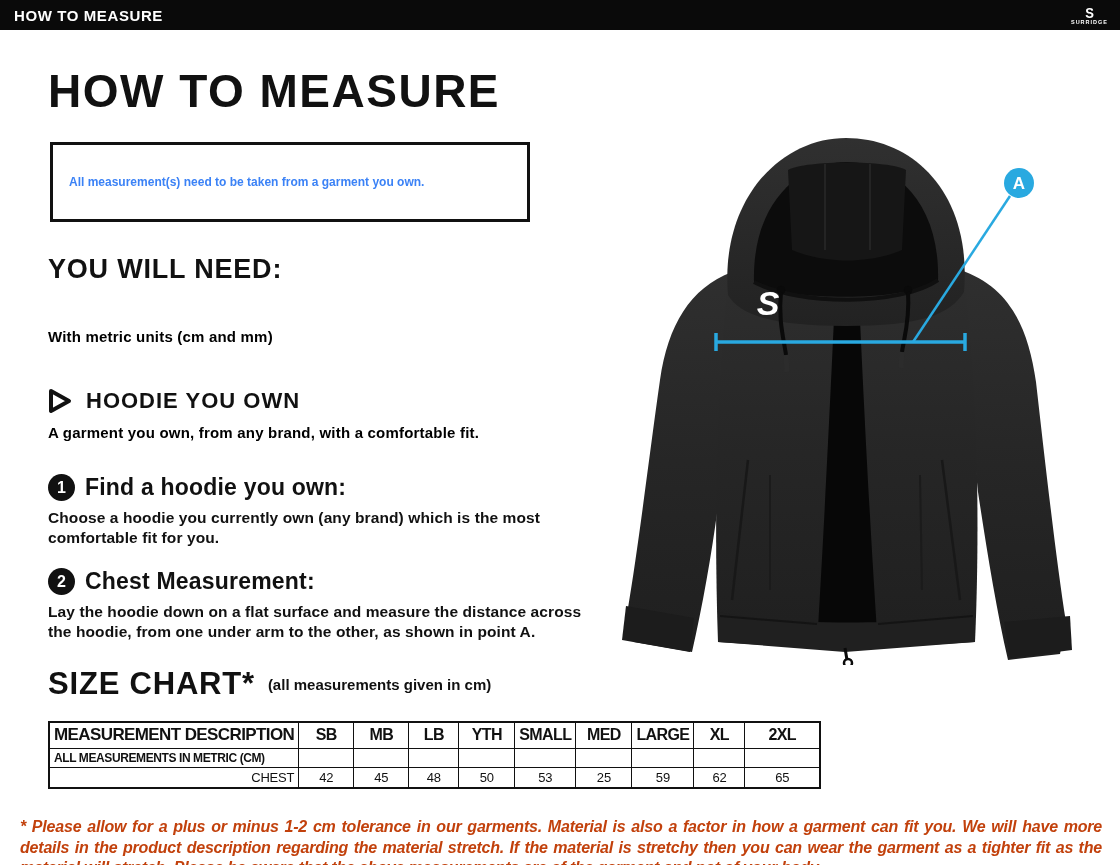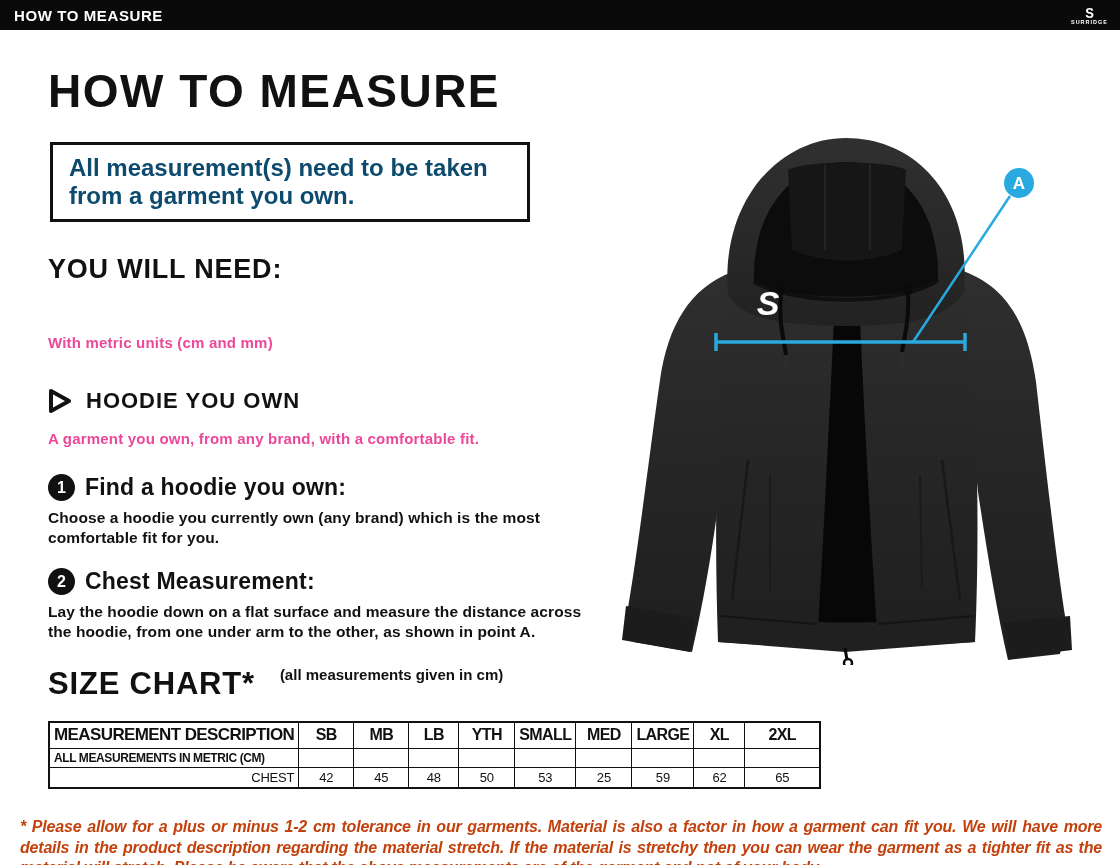--- a/index.html
+++ b/index.html
@@ -23,50 +23,50 @@
   .h1{
     position:absolute;left:48px;top:64px;
     font-size:46px;font-weight:800;letter-spacing:1.5px;color:#111;
   }
   
   .note-box{
     position:absolute;left:50px;top:142px;width:480px;height:80px;
     border:3px solid #111;box-sizing:border-box;
     display:flex;align-items:center;padding:6px 16px;
   }
-  .note-box span{font-size:24px;font-weight:bold;line-height:28px;color:#0c4a6e;}
+  .note-box span{font-size:12px;font-weight:bold;line-height:28px;color:#3b82f6;}
   
   .ywn-heading{
     position:absolute;left:48px;top:254px;
     font-size:27px;font-weight:800;letter-spacing:.8px;color:#111;
   }
   .need-item{position:absolute;left:48px;}
   .need-item .row{display:flex;align-items:center;gap:14px;}
   .need-item .tri{width:24px;height:26px;flex:0 0 auto;}
   .need-item .title{font-size:22px;font-weight:800;letter-spacing:1px;color:#111;}
-  .need-item .desc{font-size:15px;font-weight:bold;color:#ec4899;margin-top:16px;letter-spacing:.2px;text-align:center;}
+  .need-item .desc{font-size:15px;font-weight:bold;color:#000000;margin-top:10px;letter-spacing:.2px;text-align:center;}
   #need-1{top:318px;}
   #need-2{top:388px;}
   
   .step{position:absolute;left:48px;}
   .step .row{display:flex;align-items:center;gap:10px;}
   .step .num{
     width:27px;height:27px;border-radius:50%;background:#111;color:#fff;
     display:flex;align-items:center;justify-content:center;
     font-size:16px;font-weight:bold;flex:0 0 auto;
   }
   .step .title{font-size:23px;font-weight:800;color:#111;letter-spacing:.2px;}
   .step .desc{
     font-size:15.5px;font-weight:bold;color:#111;line-height:20px;
     max-width:556px;margin-top:7px;letter-spacing:.1px;
   }
   #step-1{top:474px;}
   #step-2{top:568px;}
   
-  .sc-heading{position:absolute;left:48px;top:666px;display:flex;align-items:flex-start;gap:25px;}
+  .sc-heading{position:absolute;left:48px;top:666px;display:flex;align-items:center;gap:13px;}
   .sc-heading .big{font-size:31px;font-weight:800;letter-spacing:.8px;color:#111;}
   .sc-heading .small{font-size:15px;font-weight:bold;color:#111;}
   table.size-table{
     position:absolute;left:48px;top:721px;border-collapse:collapse;
     border:2px solid #111;table-layout:fixed;
   }
   table.size-table td,table.size-table th{
     border:1.5px solid #111;padding:0 4px;box-sizing:border-box;
     color:#111;white-space:nowrap;overflow:hidden;
   }

